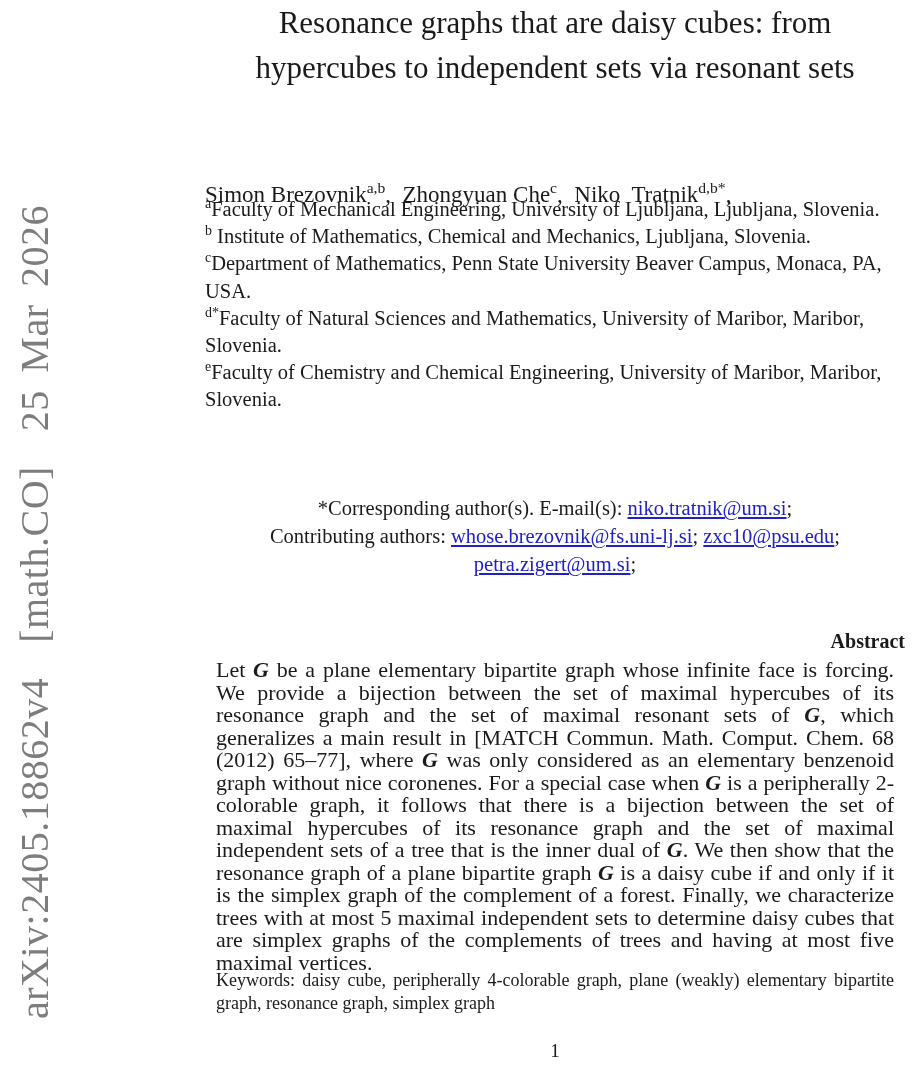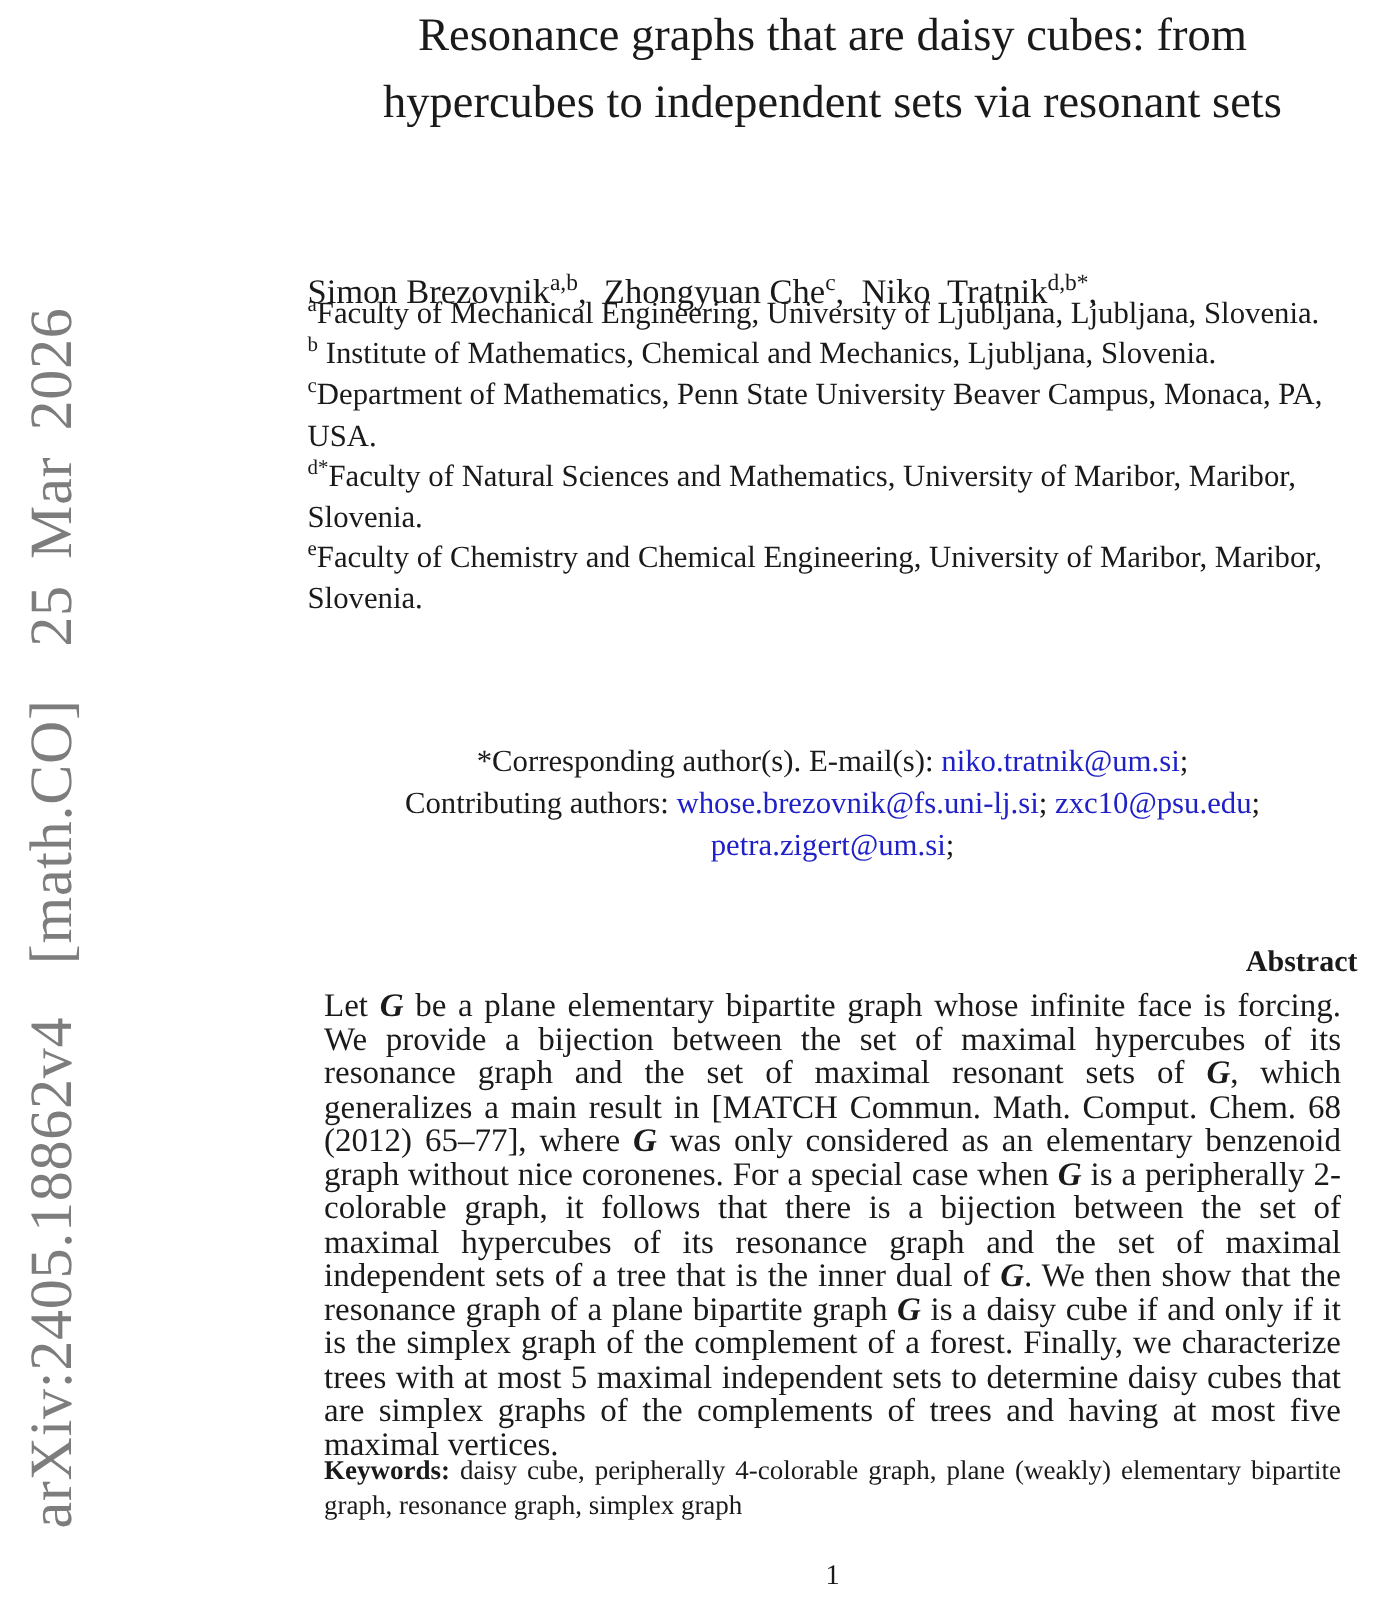--- a/index.html
+++ b/index.html
@@ -88,23 +88,23 @@
     text-align: justify;
   }
 
   .pageno {
     top: 1040px;
     font-size: 19px;
     text-align: center;
   }
 
   sup { font-size: 68%; line-height: 0; vertical-align: super; }
-  .b  { font-weight: bold; }
+  .b  { font-weight: normal; }
   .bi { font-weight: bold; font-style: italic; }
-  .link { color: #2020c8; }
+  .link { color: #2020c8; text-decoration: underline; }
 </style>
 </head>
 <body>
 
 <div class="page">
 
   <div class="arxiv-banner">arXiv:2405.18862v4  [math.CO]  25 Mar 2026</div>
 
   <main class="content">
 

